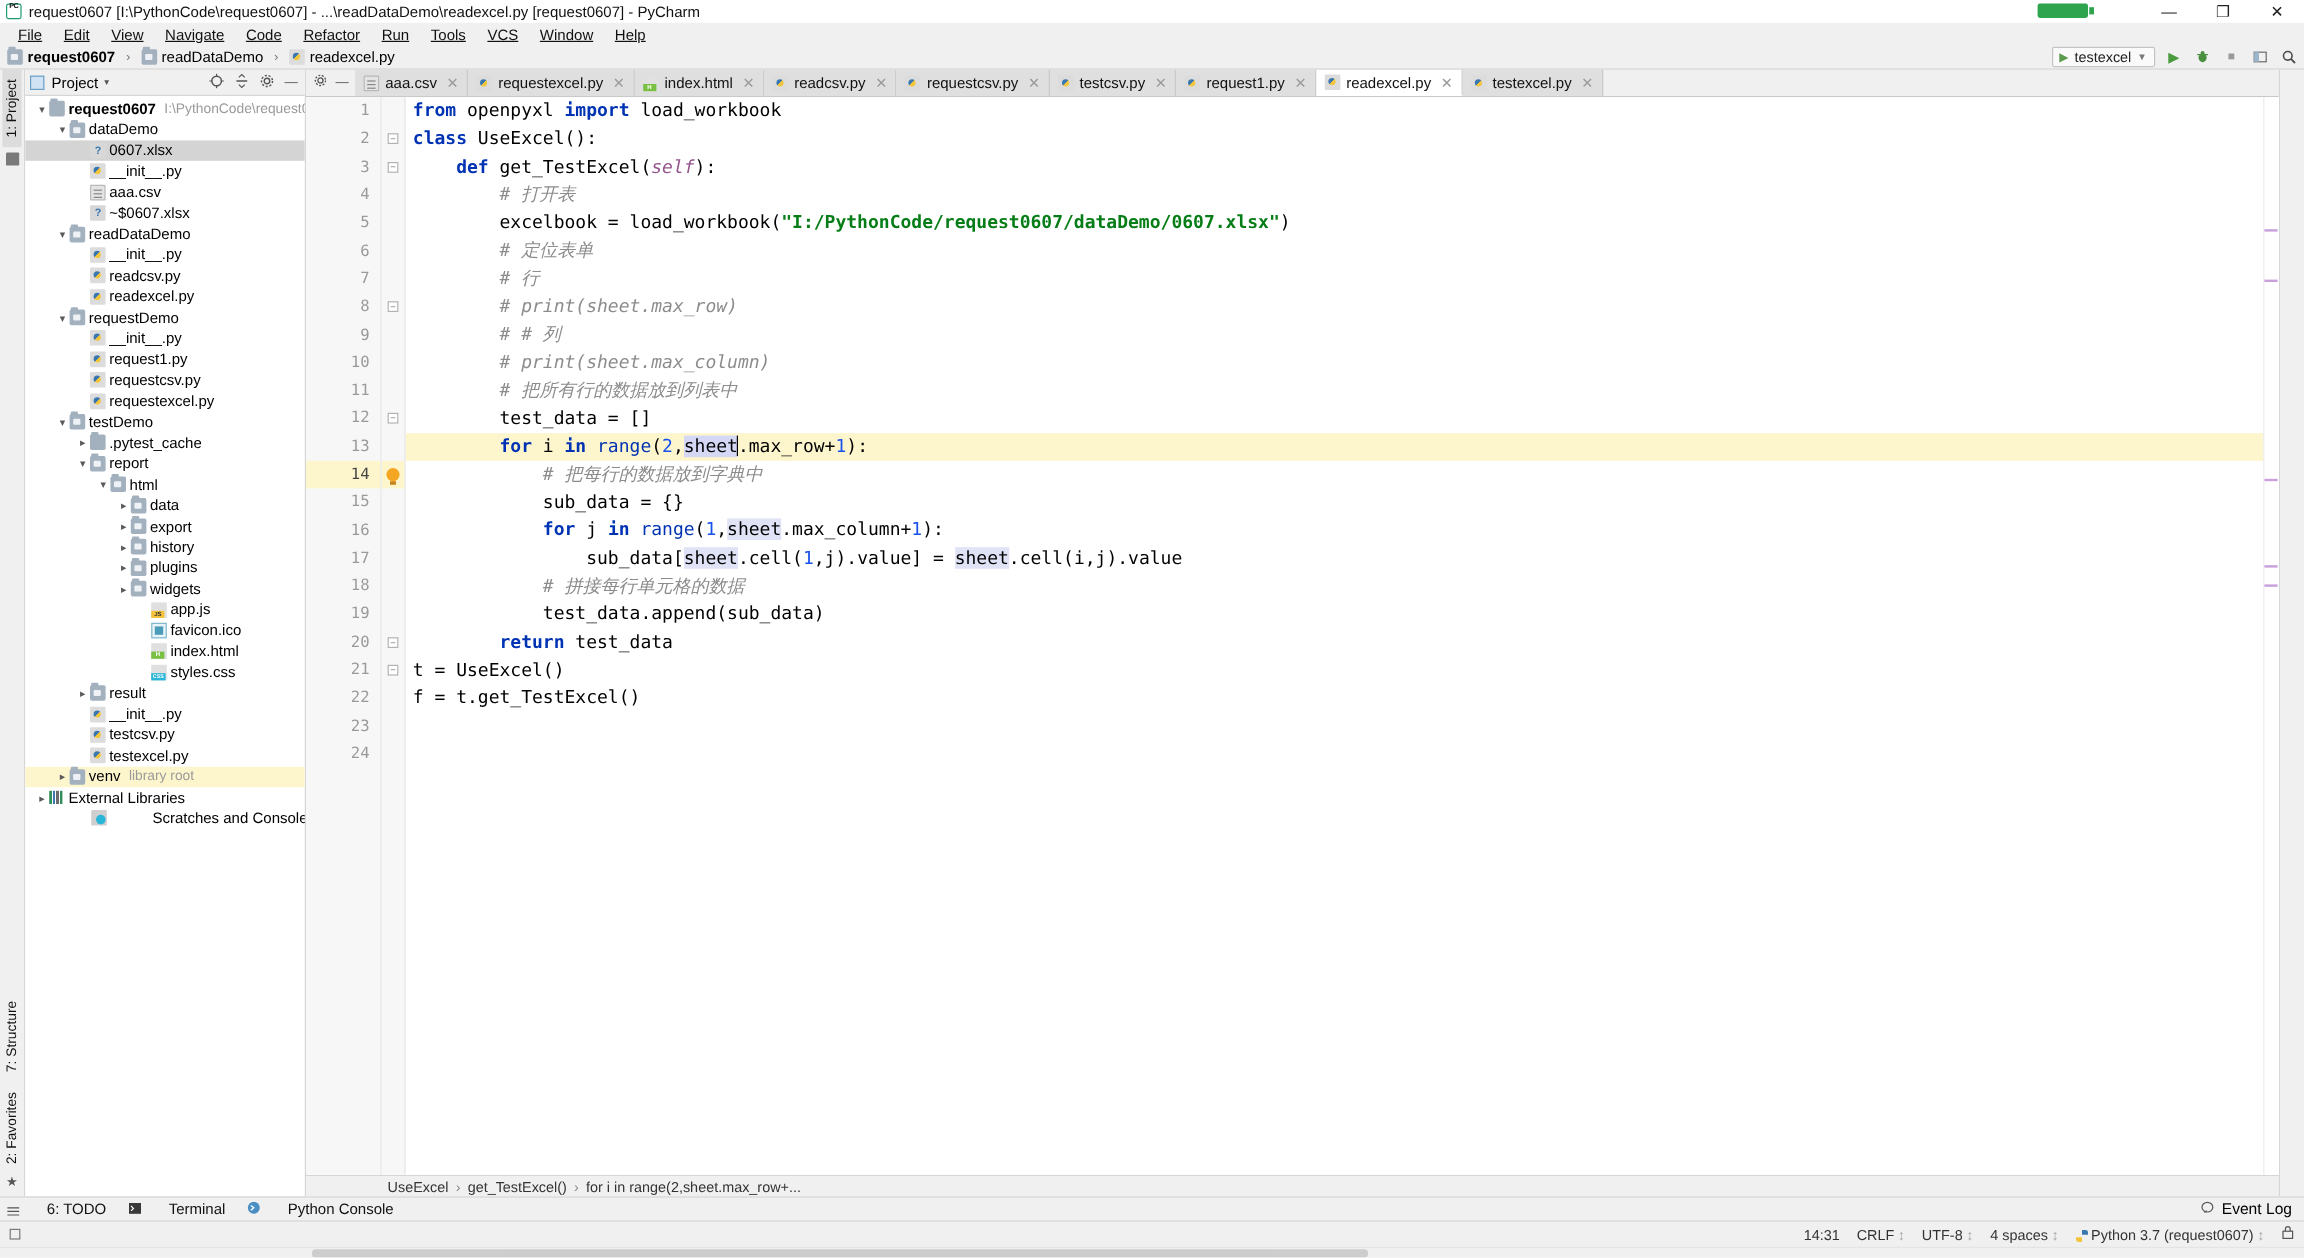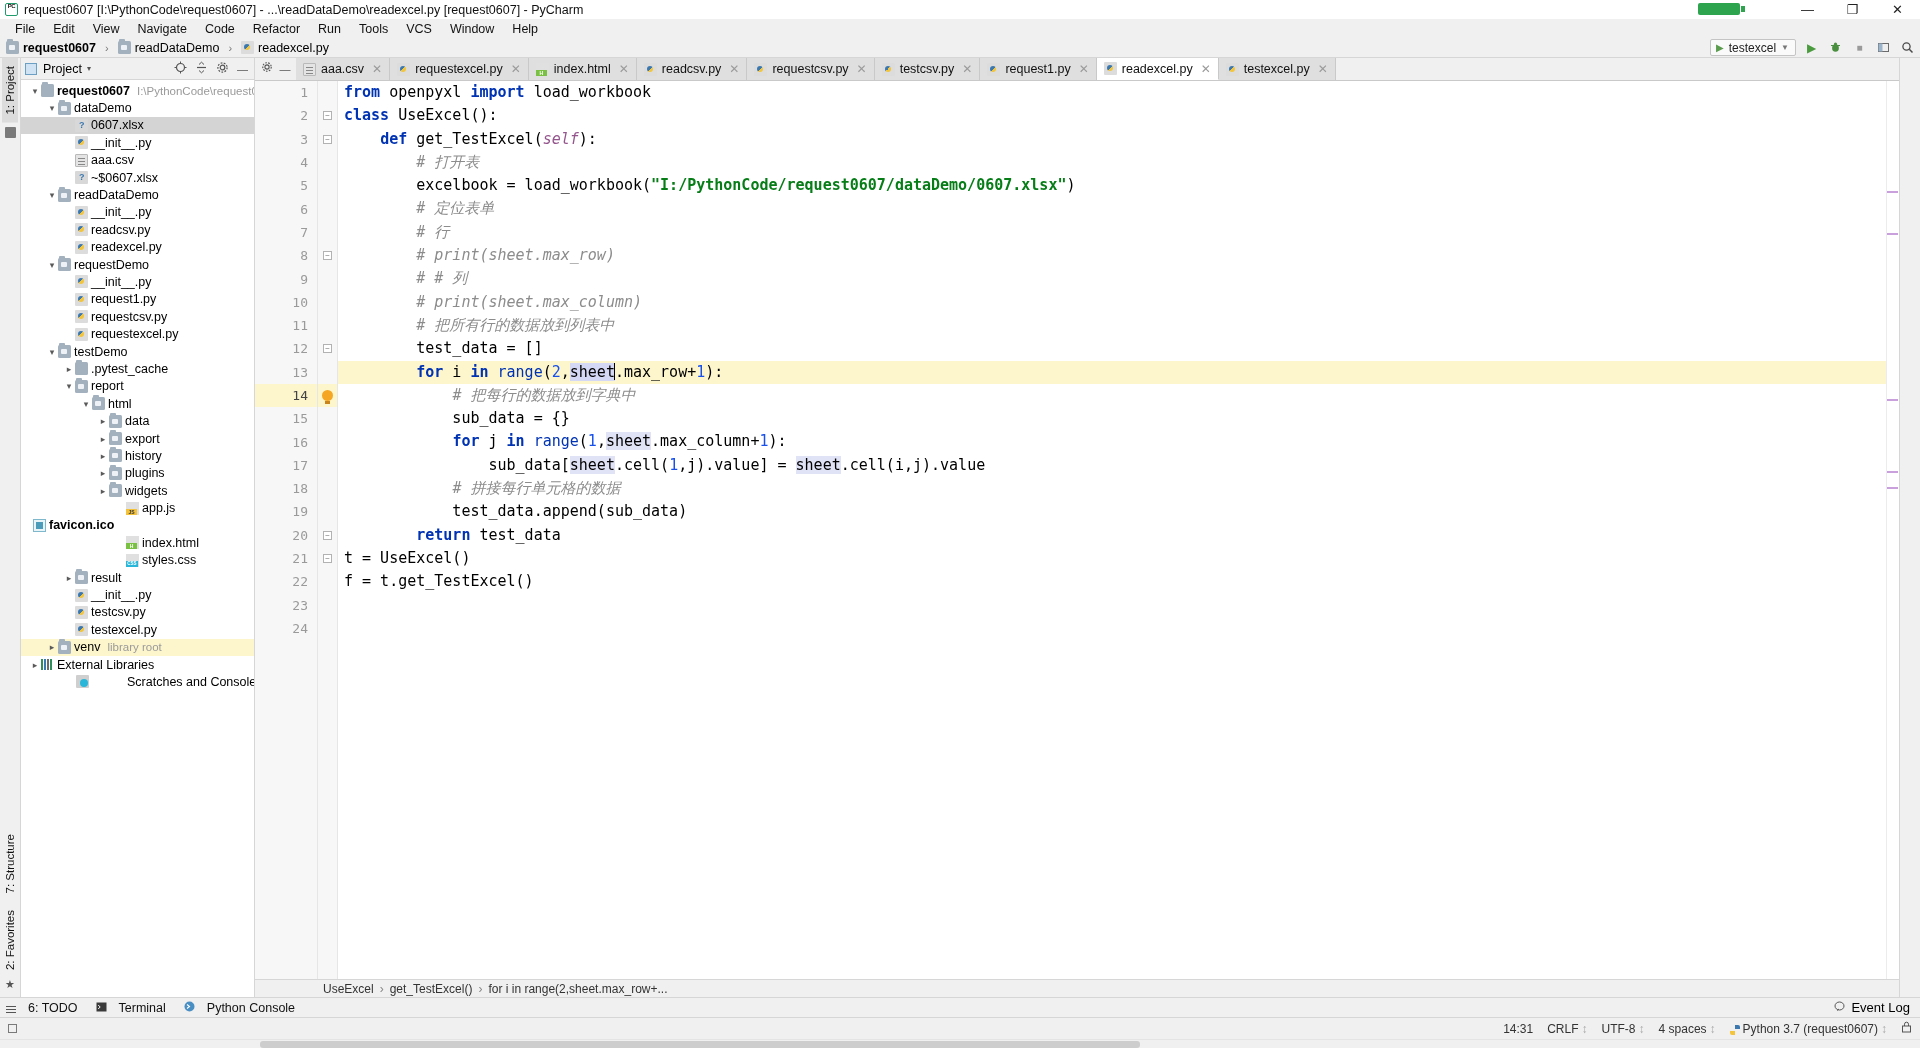--- a/index.html
+++ b/index.html
@@ -16,21 +16,21 @@
   .pc-logo { width:13px; height:13px; margin-left:5px; margin-right:6px; background:#fff; border:1.5px solid #1f9c6e; border-radius:2px; position:relative; flex:none; }
   .pc-logo:after { content:"PC"; position:absolute; left:0; top:-1px; width:100%; font-size:6px; text-align:center; color:#111; font-weight:bold; letter-spacing:-0.4px; }
   .title-text { font-size:12.5px; color:#111; white-space:nowrap; }
   .win-ctrl { position:absolute; right:0; top:0; height:19px; display:flex; }
   .win-ctrl span { width:45px; height:19px; display:flex; align-items:center; justify-content:center; font-size:13px; color:#222; }
   .green-dot { position:absolute; right:180px; top:3px; width:42px; height:12px; background:#2ea44f; border-radius:2px; }
   .green-dot:after{content:"";position:absolute;right:-5px;top:3px;width:4px;height:6px;background:#2ea44f;}
 
   
   .menubar { height:19px; background:#f0f0f0; display:flex; align-items:center; padding-left:6px; gap:0px; flex:none; }
-  .menubar .mi { padding:1px 9px; font-size:12.5px; color:#111; cursor:default; }
+  .menubar .mi { padding:1px 9px; font-size:12.5px; color:#111; cursor:default;text-decoration:underline; }
 
   
   .navbar { height:20px; background:#f0f0f0; display:flex; align-items:center; padding-left:6px; flex:none; position:relative; border-bottom:1px solid #d6d6d6;}
   .crumb { display:flex; align-items:center; gap:4px; font-size:12.5px; }
   .crumb .sep { color:#777; margin:0 5px; font-size:11px; }
   .crumb b { font-weight:bold; }
   .navbar-right { position:absolute; right:4px; top:1px; display:flex; align-items:center; gap:7px; }
   .runconfig { display:flex; align-items:center; gap:5px; height:17px; padding:0 6px 0 5px; border:1px solid #c4c4c4; background:#fafafa; border-radius:2px; font-size:12px; color:#222; }
   .icon-btn { width:17px; height:17px; display:flex; align-items:center; justify-content:center; }
 
@@ -112,21 +112,21 @@
   .caret { display:inline-block; width:1px; height:17px; background:#000; vertical-align:-3px; margin:0 -0.5px; }
 
   .markers { width:13px; flex:none; background:#fff; border-left:1px solid #ececec; position:relative;}
   .mk { position:absolute; right:1px; width:11px; height:2px; background:#c9a0dc; }
 
   .breadcrumb-bot { height:18px; background:#f0f0f0; border-top:1px solid #d6d6d6; display:flex; align-items:center; padding-left:68px; gap:6px; font-size:12px; color:#333; flex:none;}
   .bc-sep{color:#888;}
 
   
   .toolbar-bottom { height:20px; background:#f0f0f0; border-top:1px solid #d6d6d6; display:flex; align-items:center; padding-left:6px; gap:18px; flex:none;}
-  .tw { display:flex; align-items:center; gap:12px; font-size:12.5px; color:#111; }
+  .tw { display:flex; align-items:center; gap:23px; font-size:12.5px; color:#111; }
   .tw-right { margin-left:auto; display:flex; align-items:center; gap:6px; padding-right:10px; }
 
   
   .statusbar { height:22px; background:#f0f0f0; border-top:1px solid #d6d6d6; display:flex; align-items:center; padding:0 8px; font-size:12px; color:#333; flex:none; position:relative;}
   .sb-right { margin-left:auto; display:flex; align-items:center; gap:14px; }
   .sb-item { display:flex; align-items:center; gap:3px; }
   .sb-sep { color:#aaa; }
 
   .hscroll { height:9px; background:#f0f0f0; position:relative; flex:none; border-top:1px solid #e4e4e4;}
   .hscroll-thumb { position:absolute; left:260px; top:1px; height:7px; width:880px; background:#cdcdcd; border-radius:3px;}
@@ -373,21 +373,21 @@
           <div class="node" style="padding-left: 76px;">
             <span class="twisty">▸</span>
             <span class="ic ic-folder blue"></span>
             <span class="nlabel">widgets</span>
           </div>
           <div class="node" style="padding-left: 93px;">
             <span class="twisty">&nbsp;</span>
             <span class="ic ic-js"></span>
             <span class="nlabel">app.js</span>
           </div>
-          <div class="node" style=" font-weight: bold;">
+          <div class="node" style="padding-left: 93px;">
             <span class="twisty">&nbsp;</span>
             <span class="ic ic-ico"></span>
             <span class="nlabel">favicon.ico</span>
           </div>
           <div class="node" style="padding-left: 93px;">
             <span class="twisty">&nbsp;</span>
             <span class="ic ic-html"></span>
             <span class="nlabel">index.html</span>
           </div>
           <div class="node" style="padding-left: 93px;">

